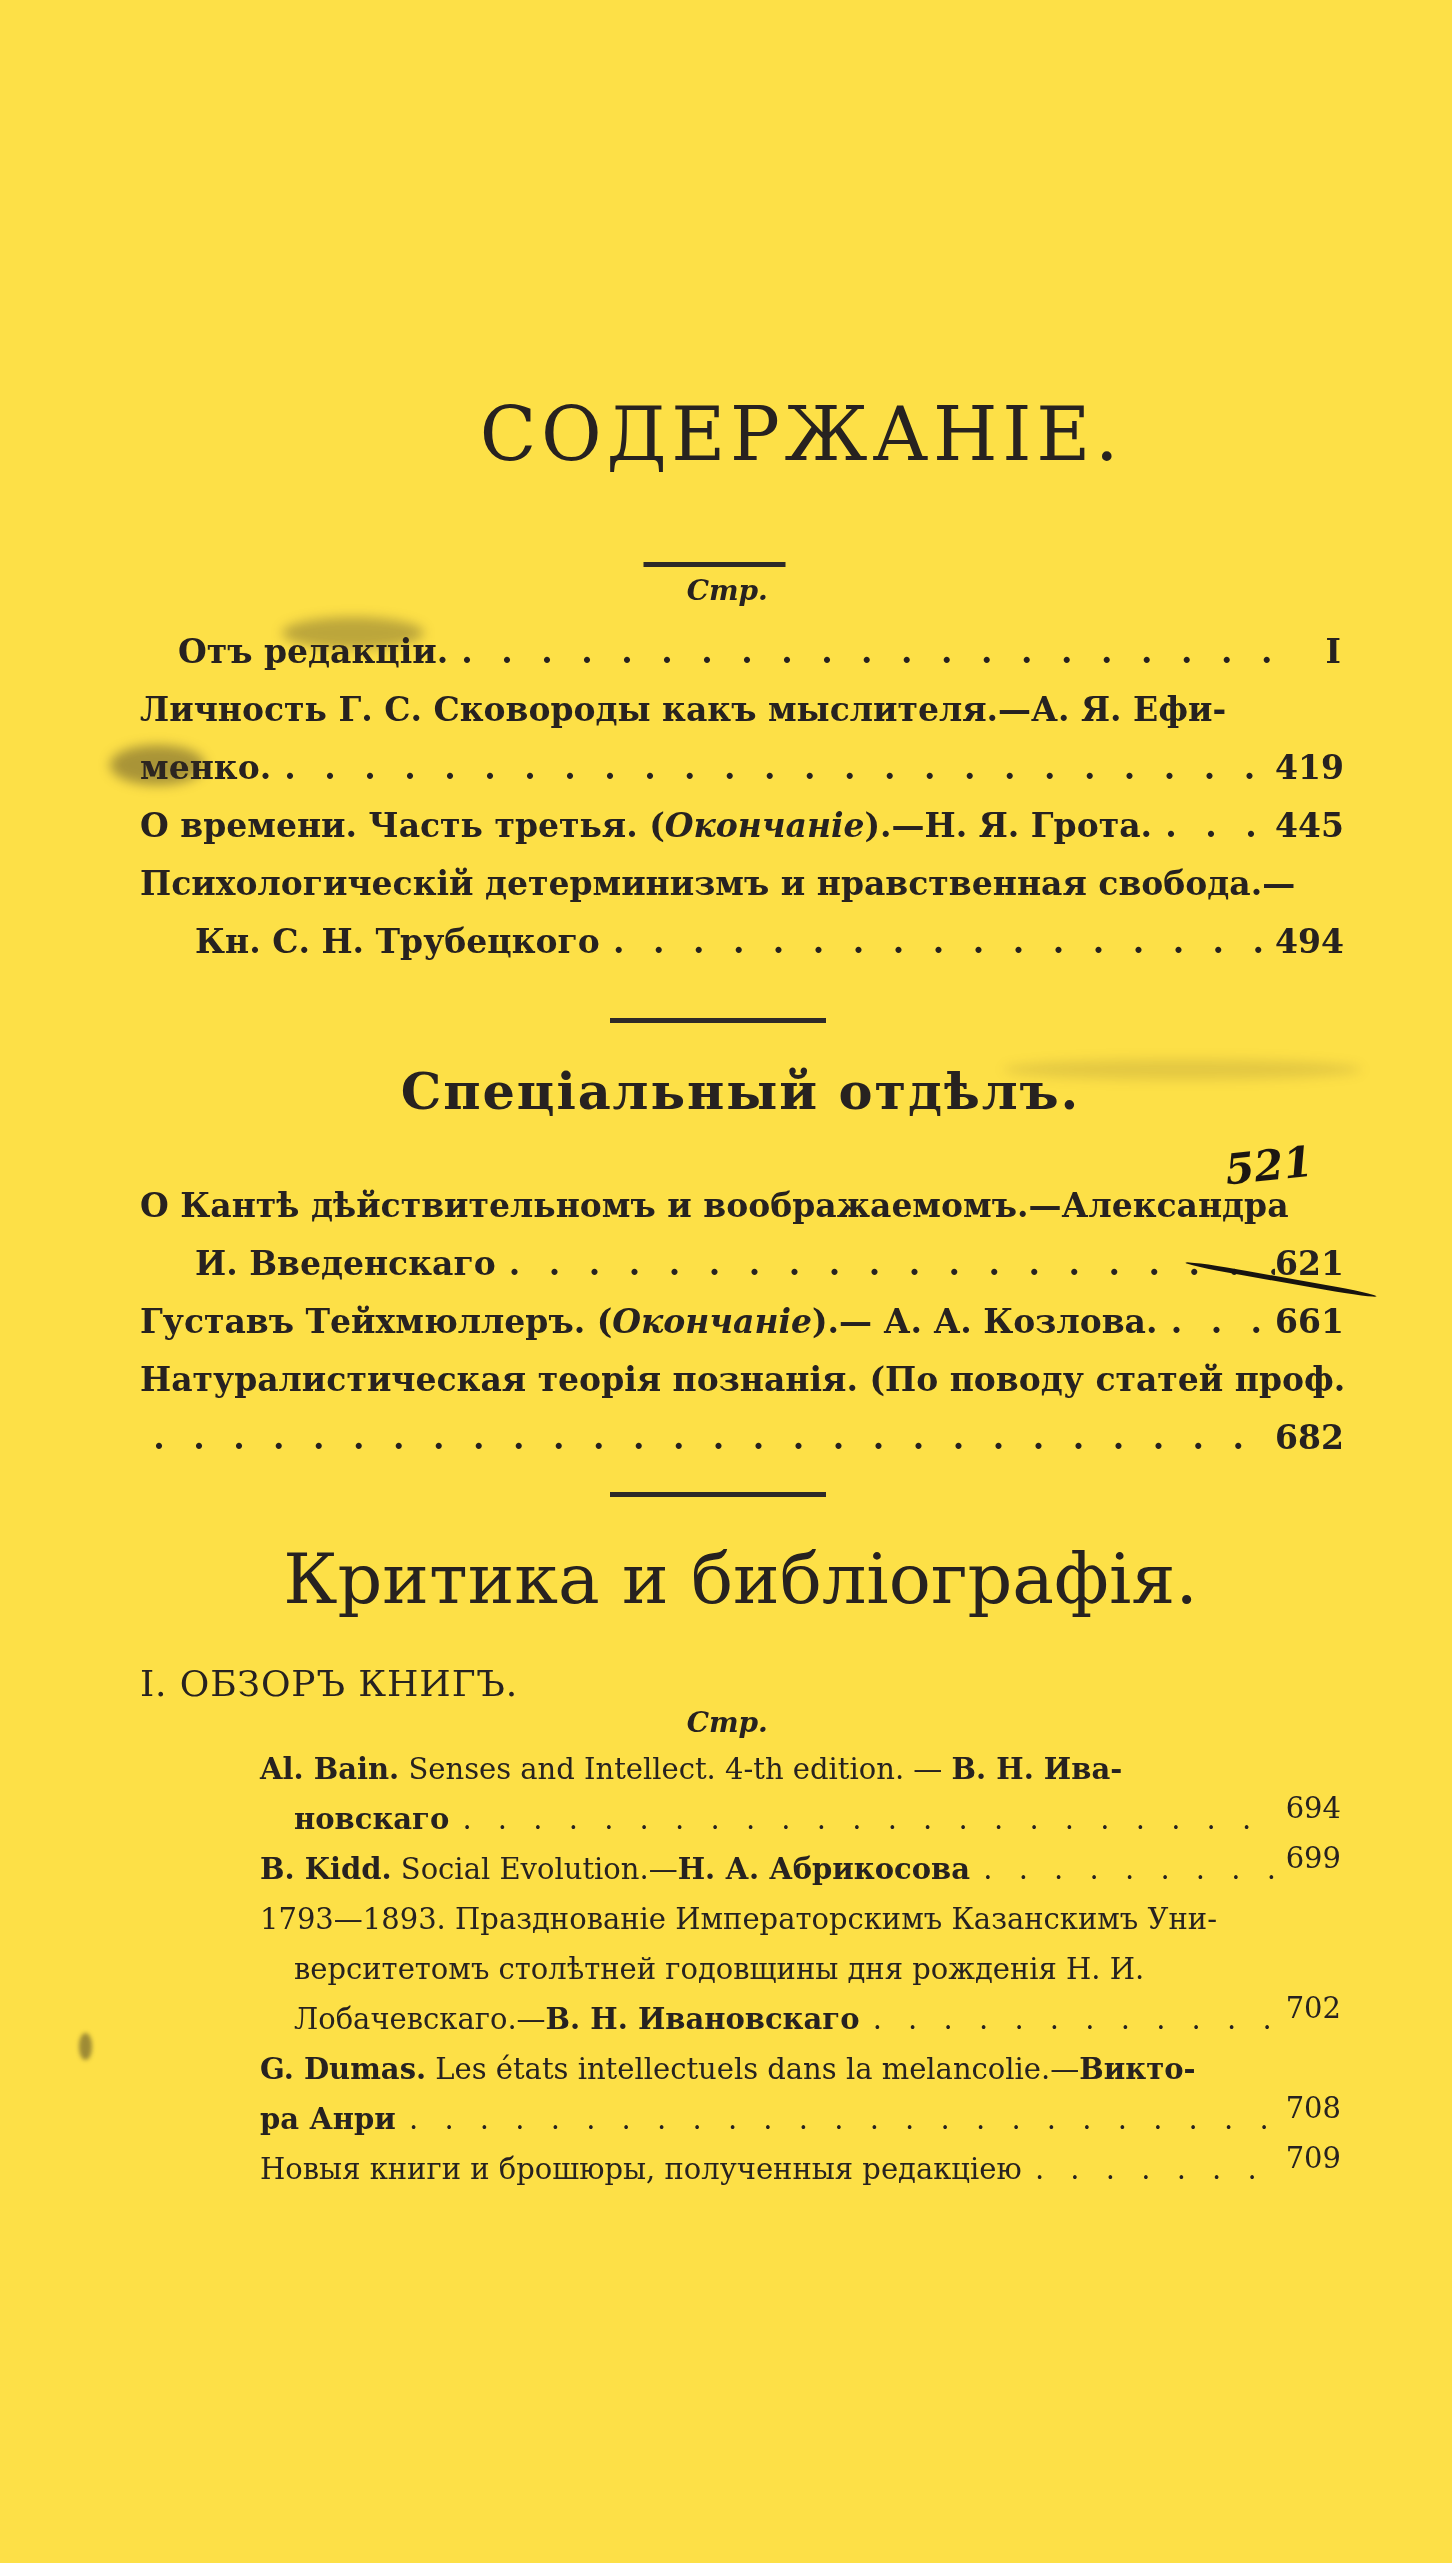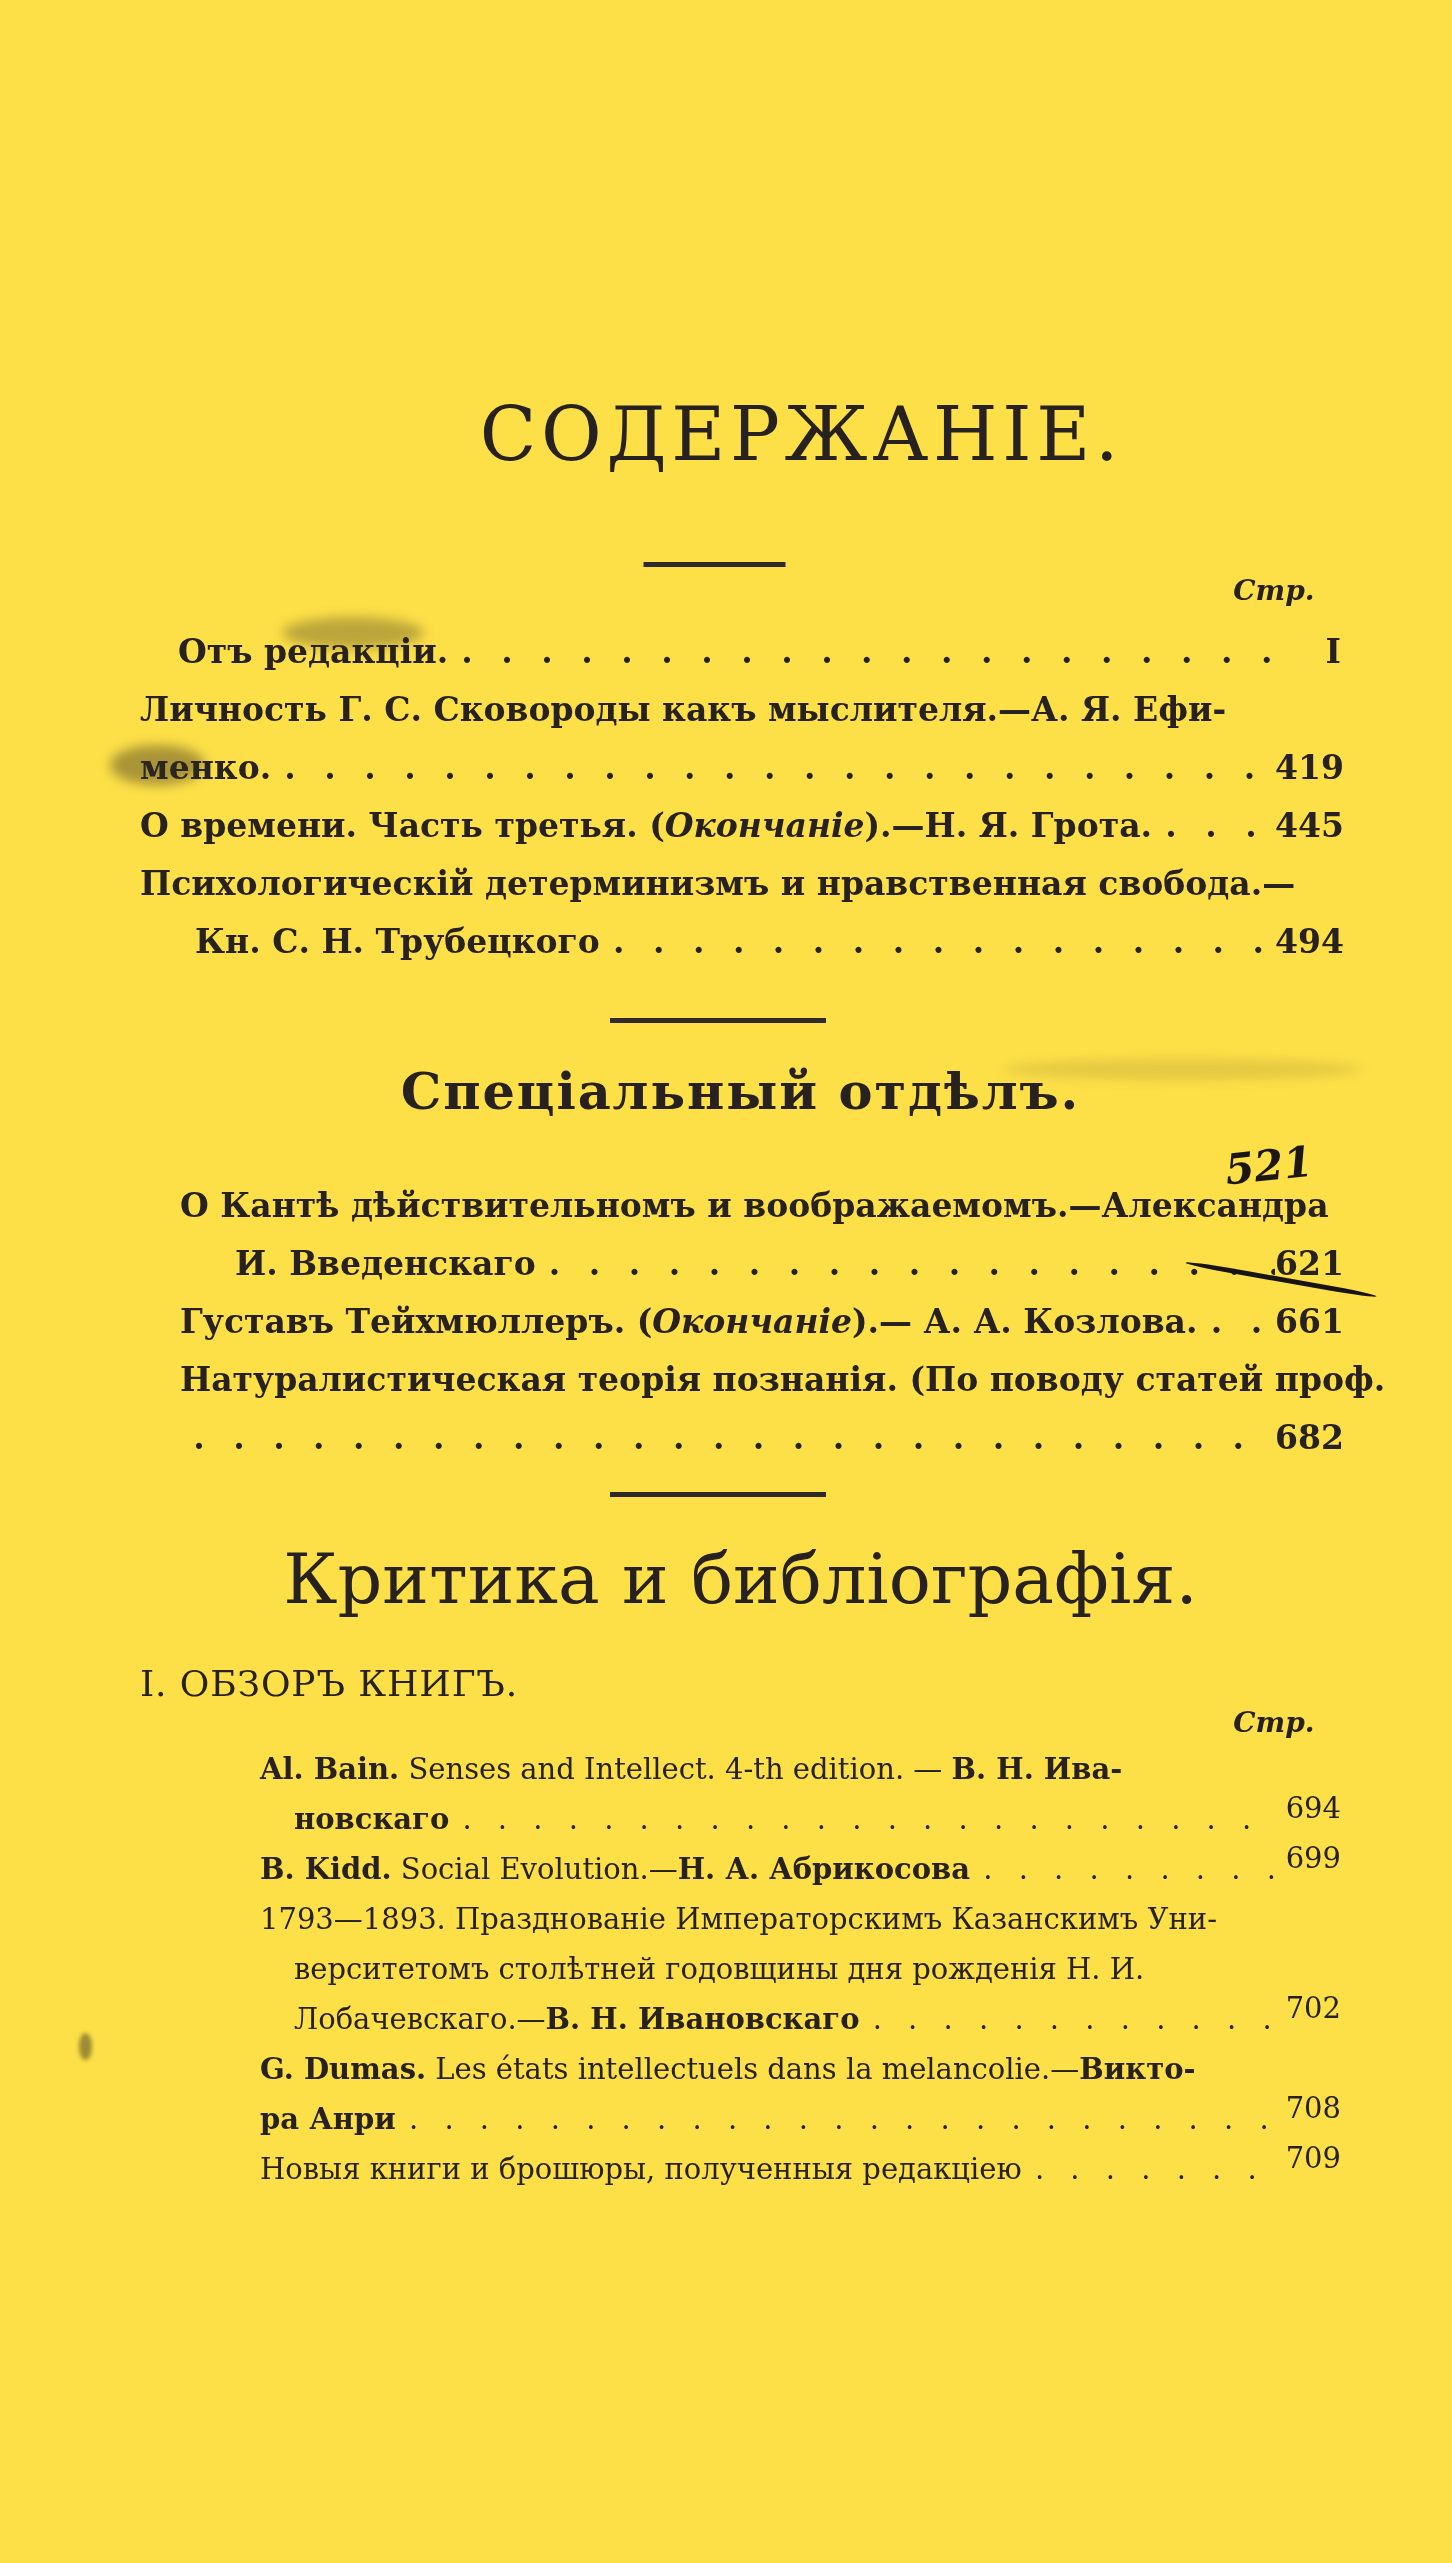--- a/index.html
+++ b/index.html
@@ -8,25 +8,25 @@
     background:#fde047;color:#272220;
     font-family:"DejaVu Serif", serif;
   }
   .content{position:absolute;left:140px;top:0;width:1201px;padding-top:397px;}
   .doc-title{margin:0;text-align:center;transform:translateX(61px);
     font-size:74px;font-weight:400;letter-spacing:4.7px;line-height:74px;white-space:nowrap;}
   .rule{background:#2e2a28;height:4.7px;}
   .rule1{width:142px;margin:91px auto 0;transform:translateX(-26.5px);}
   .rule2{width:216px;margin:47px auto 0;transform:translateX(-23px);}
   .rule3{width:216px;margin:25.5px auto 0;transform:translateX(-23px);}
-  .str-header{margin-top:7.6px;text-align:right;padding-right:26.5px;
+  .str-header{margin-top:7.6px;text-align:center;padding-right:26.5px;
     font-style:italic;font-weight:700;font-size:28px;line-height:34px;}
   .str-header2{margin-top:0;}
   .toc{margin-top:15px;font-size:33px;font-weight:700;line-height:58px;}
-  .toc2{margin-top:55px;margin-left:40px;}
+  .toc2{margin-top:55px;}
   .row{display:flex;align-items:baseline;}
   .t{white-space:nowrap;}
   .lead{flex:1 1 auto;overflow:hidden;white-space:nowrap;word-spacing:17px;
     padding:0 9.5px 0 13.2px;}
   .pg{white-space:nowrap;min-width:66px;text-align:right;}
   .ind-a{padding-left:38px;}
   .ind-b{padding-left:55px;}
   .ind-c{padding-left:34px;}
   .it{font-style:italic;}
   .sec-heading{margin:38px 0 0;text-align:center;font-size:51px;font-weight:700;

